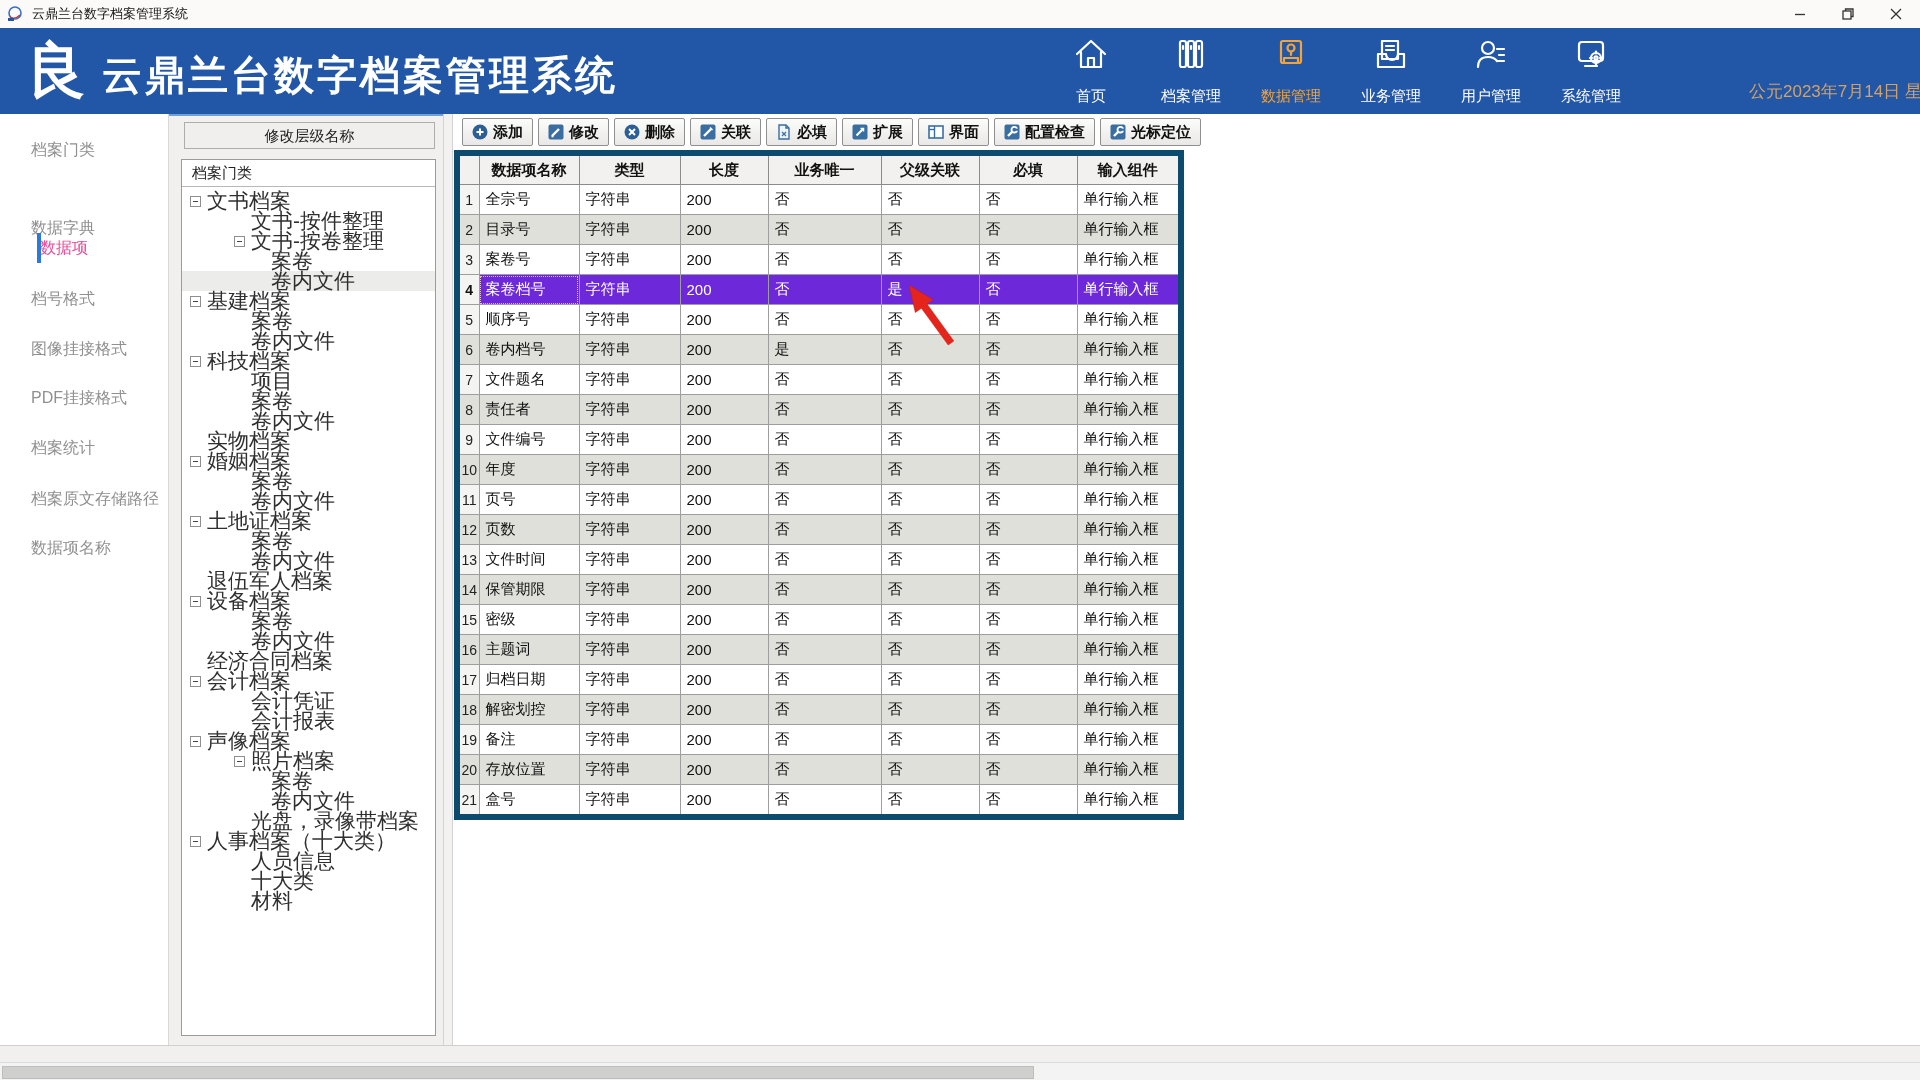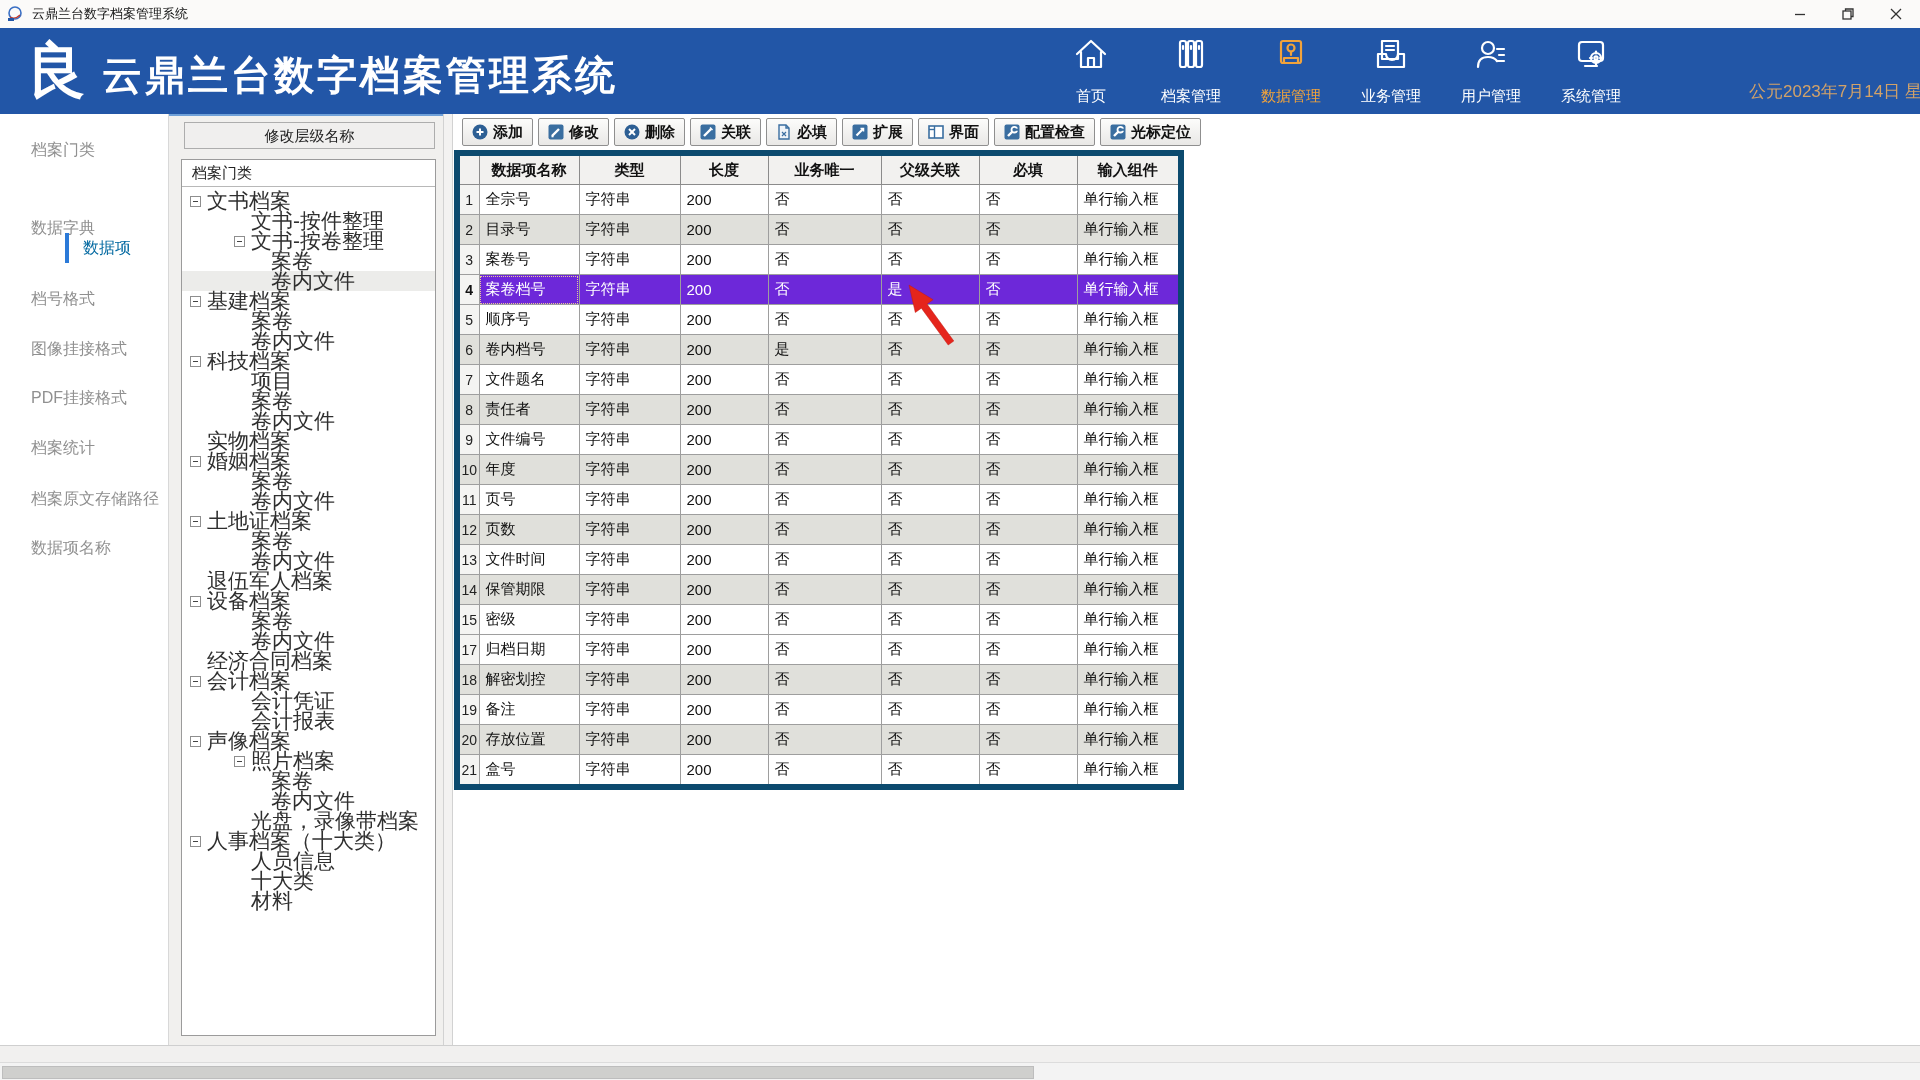--- a/index.html
+++ b/index.html
@@ -29,21 +29,21 @@
   .nav-item .nlabel{font-size:15px;margin-top:15px;white-space:nowrap;}
   .nav-item.active{color:#f1a33c;}
   .hdate{position:absolute;left:1749px;top:52px;color:#d2a269;font-size:17px;white-space:nowrap;}
 
   
   .sidebar{position:absolute;left:0;top:114px;width:168px;height:931px;background:#ffffff;
            border-right:1px solid #d8d8d8;}
   .side-item{position:absolute;left:0;width:168px;height:30px;line-height:30px;
              padding-left:31px;box-sizing:border-box;font-size:16px;color:#909090;cursor:pointer;
              white-space:nowrap;overflow:hidden;}
-  .side-item.active{color:#0369a1;padding-left:55px;margin-left:28px;}
+  .side-item.active{color:#ec4899;padding-left:40px;}
   .side-item.active .bar{position:absolute;left:37px;top:-1px;width:4px;height:32px;background:#2b7ad8;}
 
   
   .tree-btn{position:absolute;left:184px;top:122px;width:251px;height:27px;
             background:#f0efee;border:1px solid #adadad;box-sizing:border-box;
             font-size:15px;color:#222;text-align:center;line-height:25px;cursor:pointer;}
   .treebox{position:absolute;left:181px;top:159px;width:255px;height:877px;background:#fff;
            border:1px solid #9b9b9b;box-sizing:border-box;overflow:hidden;}
   .tree-root{height:26px;line-height:26px;padding-left:10px;font-size:15px;color:#222;
              border-bottom:1px solid #b8b8b8;}
@@ -603,20 +603,30 @@
           <tr class="odd">
             <td class="numcell">15</td>
             <td>密级</td>
             <td>字符串</td>
             <td>200</td>
             <td>否</td>
             <td>否</td>
             <td>否</td>
             <td>单行输入框</td>
           </tr>
+          <tr class="even">
+            <td class="numcell">16</td>
+            <td>主题词</td>
+            <td>字符串</td>
+            <td>200</td>
+            <td>否</td>
+            <td>否</td>
+            <td>否</td>
+            <td>单行输入框</td>
+          </tr>
           <tr class="odd">
             <td class="numcell">17</td>
             <td>归档日期</td>
             <td>字符串</td>
             <td>200</td>
             <td>否</td>
             <td>否</td>
             <td>否</td>
             <td>单行输入框</td>
           </tr>

